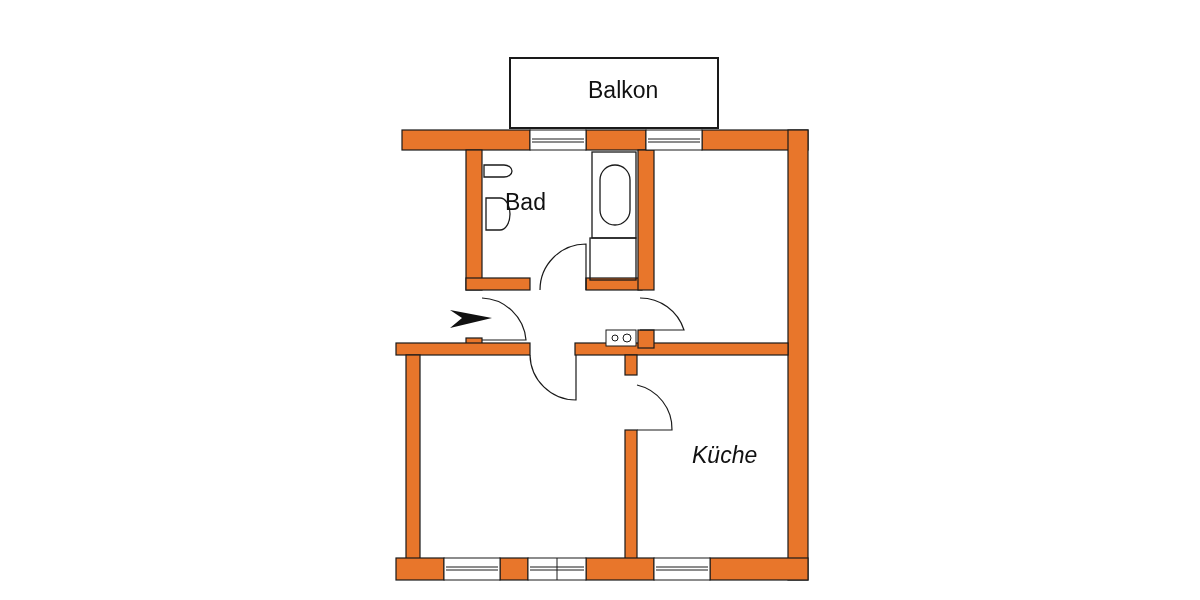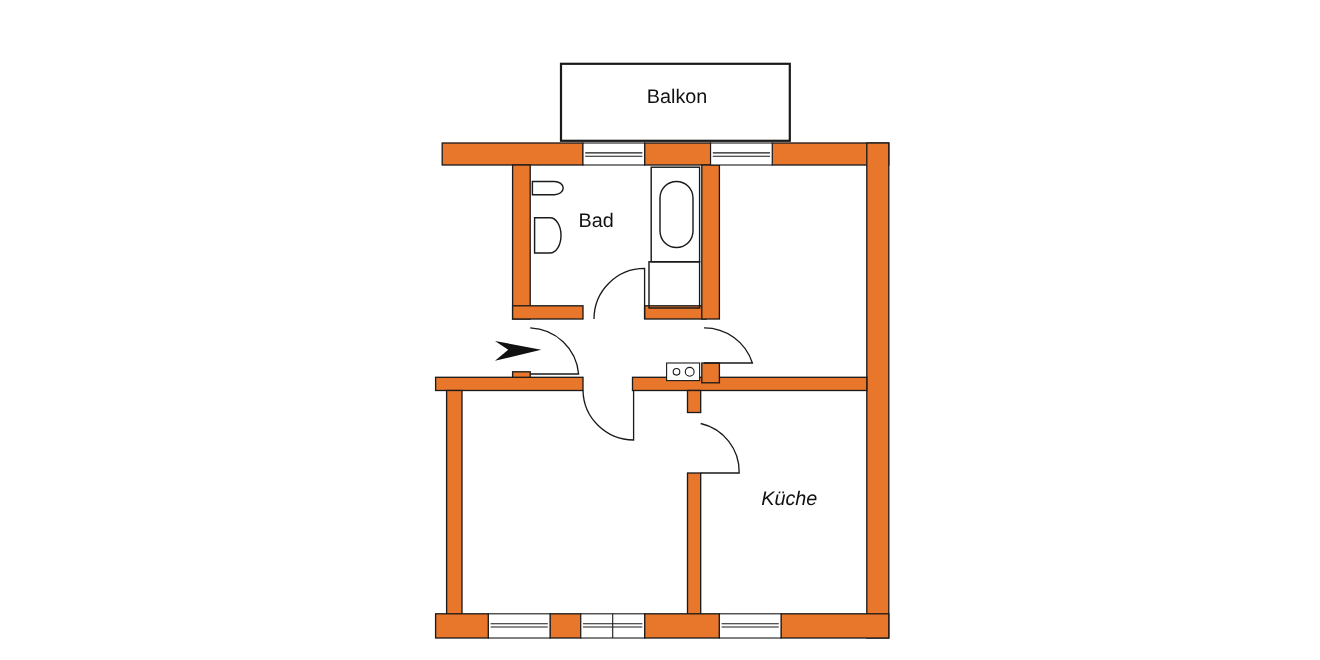--- a/index.html
+++ b/index.html
@@ -2,21 +2,21 @@
 <html><head>
 <meta charset="utf-8">
 <style>
   html, body { margin: 0; padding: 0; background: #ffffff; }
   body { width: 1200px; height: 600px; overflow: hidden; position: relative; }
   .plan { position: absolute; left: 0; top: 0; width: 1200px; height: 600px; }
   .label {
     position: absolute;
     font-family: "Liberation Sans", sans-serif;
     color: #111;
-    font-size: 18px;
+    font-size: 23px;
     line-height: 1;
     white-space: nowrap;
   }
 </style>
 </head>
 <body>
 
 <svg class="plan" viewBox="0 0 1200 600" xmlns="http://www.w3.org/2000/svg">
   <g fill="#E8762B" stroke="#1a1a1a" stroke-width="1.2">
 
@@ -91,14 +91,14 @@
   <g>
     <rect x="606" y="330" width="30" height="16" fill="#fff" stroke="#1a1a1a" stroke-width="1"></rect>
     <circle cx="615" cy="338" r="3" fill="none" stroke="#1a1a1a"></circle>
     <circle cx="627" cy="338" r="4" fill="none" stroke="#1a1a1a"></circle>
   </g>
 
   <path d="M 450 310 L 492 318 L 450 328 L 462 318 Z" fill="#111"></path>
 </svg>
 
 <div class="label" style="left:588px;top:79px;">Balkon</div>
-<div class="label" style="left:526px;top:191px;text-align:right;">Bad</div>
+<div class="label" style="left:505px;top:191px;text-align:right;">Bad</div>
 <div class="label" style="left:692px;top:444px;font-style:italic;">Küche</div>
 
 </body></html>

